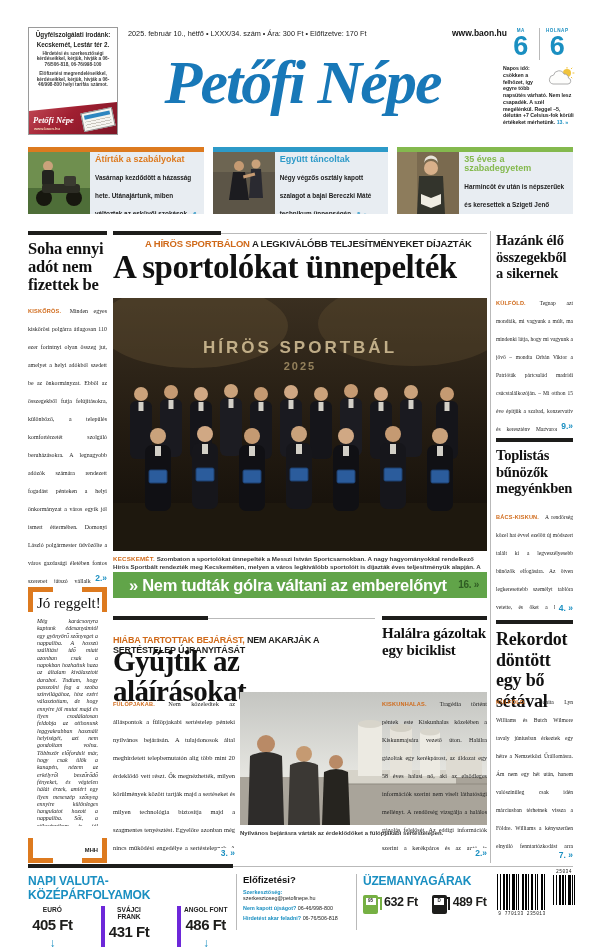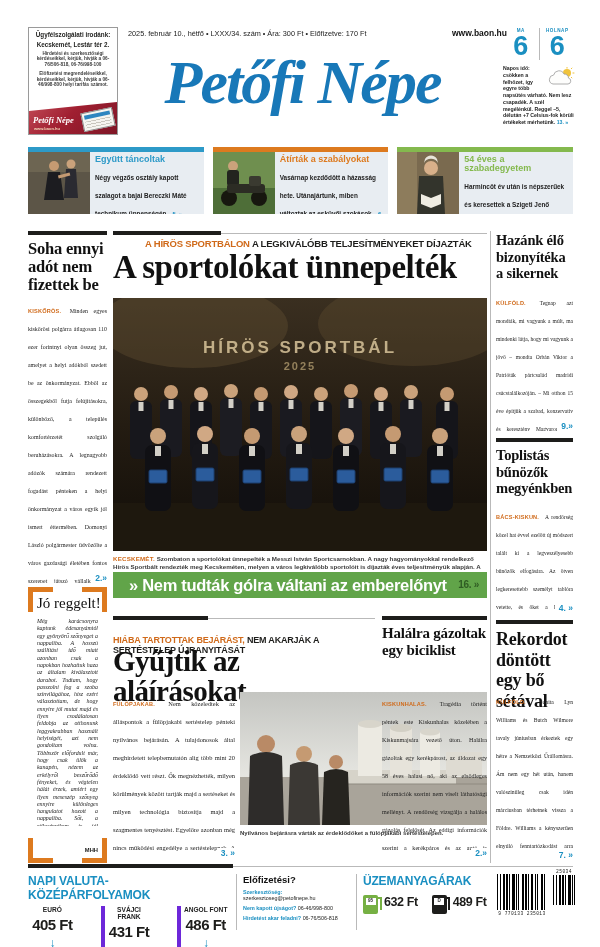--- a/index.html
+++ b/index.html
@@ -127,41 +127,20 @@
         <path d="M5 17 a4.5 4.5 0 0 1 .6-8.9 a5.5 5.5 0 0 1 10.4-1 a4 4 0 0 1 4.5 4 a3 3 0 0 1 -.5 5.9 Z" fill="#fdfdfc" stroke="#9a9a9a" stroke-width="0.8"></path>
       </svg>
     </span>
     <span>Napos idő: csökken a felhőzet, így egyre több napsütés várható. Nem lesz csapadék. A szél megélénkül. Reggel –5, délután +7 Celsius-fok körüli értékeket mérhetünk.</span>
     <span class="ref">13. »</span>
   </div>
 </div>
 
 <div class="abs teasers">
   <div class="teaser">
-    <div class="t-bar" style="background-color: rgb(45, 154, 200);"></div>
-    <div class="t-body">
-      <span class="t-img">
-        <svg width="62" height="62" viewBox="0 0 62 62">
-            <rect width="62" height="62" fill="#5c5547"></rect>
-            <rect y="0" width="62" height="20" fill="#6d6552"></rect>
-            <circle cx="26" cy="14" r="5" fill="#c59a72"></circle>
-            <path d="M20 20 L32 20 L36 48 L16 48 Z" fill="#1c1c20"></path>
-            <circle cx="43" cy="12" r="4.5" fill="#caa27b"></circle>
-            <path d="M38 17 L48 17 L50 46 L36 46 Z" fill="#2a2a31"></path>
-            <rect x="30" y="22" width="12" height="3" fill="#c59a72" transform="rotate(-15 36 23)"></rect>
-          </svg>
-      </span>
-      <div class="t-txt">
-        <div class="t-title" style="color: rgb(45, 154, 200);">Együtt táncoltak</div>
-        <span class="t-p">Négy végzős osztály kapott szalagot a bajai Bereczki Máté technikum ünnepségén.</span>
-        <span class="ref t-ref">5. »</span>
-      </div>
-    </div>
-  </div>
-  <div class="teaser">
     <div class="t-bar" style="background-color: rgb(221, 122, 31);"></div>
     <div class="t-body">
       <span class="t-img">
         <svg width="62" height="62" viewBox="0 0 62 62">
             <rect width="62" height="62" fill="#6f8f4f"></rect>
             <rect y="36" width="62" height="26" fill="#4e6e38"></rect>
             <circle cx="20" cy="14" r="5" fill="#caa27b"></circle>
             <rect x="14" y="18" width="12" height="16" rx="3" fill="#23241f"></rect>
             <circle cx="16" cy="46" r="8" fill="#17170f"></circle>
             <circle cx="46" cy="46" r="8" fill="#17170f"></circle>
@@ -170,34 +149,55 @@
           </svg>
       </span>
       <div class="t-txt">
         <div class="t-title" style="color: rgb(221, 122, 31);">Átírták a szabályokat</div>
         <span class="t-p">Vasárnap kezdődött a házasság hete. Utánajártunk, miben változtak az esküvői szokások.</span>
         <span class="ref t-ref">6. »</span>
       </div>
     </div>
   </div>
   <div class="teaser">
+    <div class="t-bar" style="background-color: rgb(45, 154, 200);"></div>
+    <div class="t-body">
+      <span class="t-img">
+        <svg width="62" height="62" viewBox="0 0 62 62">
+            <rect width="62" height="62" fill="#5c5547"></rect>
+            <rect y="0" width="62" height="20" fill="#6d6552"></rect>
+            <circle cx="26" cy="14" r="5" fill="#c59a72"></circle>
+            <path d="M20 20 L32 20 L36 48 L16 48 Z" fill="#1c1c20"></path>
+            <circle cx="43" cy="12" r="4.5" fill="#caa27b"></circle>
+            <path d="M38 17 L48 17 L50 46 L36 46 Z" fill="#2a2a31"></path>
+            <rect x="30" y="22" width="12" height="3" fill="#c59a72" transform="rotate(-15 36 23)"></rect>
+          </svg>
+      </span>
+      <div class="t-txt">
+        <div class="t-title" style="color: rgb(45, 154, 200);">Együtt táncoltak</div>
+        <span class="t-p">Négy végzős osztály kapott szalagot a bajai Bereczki Máté technikum ünnepségén.</span>
+        <span class="ref t-ref">5. »</span>
+      </div>
+    </div>
+  </div>
+  <div class="teaser">
     <div class="t-bar" style="background-color: rgb(132, 185, 78);"></div>
     <div class="t-body">
       <span class="t-img">
         <svg width="62" height="62" viewBox="0 0 62 62">
             <rect width="62" height="62" fill="#7a6a4f"></rect>
             <rect width="20" height="62" fill="#8d7c5c"></rect>
             <circle cx="34" cy="16" r="7" fill="#d8b08a"></circle>
             <path d="M27 11 a8 8 0 0 1 14 0 l-1 -4 a7 7 0 0 0 -12 0 Z" fill="#e8e4da"></path>
             <path d="M22 24 L46 24 L48 62 L20 62 Z" fill="#33342c"></path>
             <path d="M24 42 L34 46 L44 42 L44 52 L34 56 L24 52 Z" fill="#efece2"></path>
           </svg>
       </span>
       <div class="t-txt">
-        <div class="t-title" style="color: rgb(132, 185, 78);">54 éves a szabadegyetem</div>
+        <div class="t-title" style="color: rgb(132, 185, 78);">35 éves a szabadegyetem</div>
         <span class="t-p">Harmincöt év után is népszerűek és keresettek a Szigeti Jenő Bibliai Szabadegyetem előadásai.</span>
         
       </div>
     </div>
   </div>
 </div>
 
 <div class="abs blackbar" style="left:28px;top:231px;width:79px;"></div>
 <div class="abs serif art-title" style="left:28px;top:240px;width:79px;font-size:16.5px;line-height:1.08;">Soha ennyi adót nem fizettek be</div>
 <div class="abs just" style="left:28px;top:299px;width:79px;height:284px;overflow:hidden;">
@@ -405,21 +405,21 @@
 <div class="abs blackbar" style="left:382px;top:616px;width:105px;"></div>
 <div class="abs serif art-title" style="left:382px;top:625px;width:105px;font-size:15px;line-height:1.12;">Halálra gázoltak egy biciklist</div>
 <div class="abs just" style="left:382px;top:692px;width:105px;height:166px;overflow:hidden;">
   <span class="lead-in">KISKUNHALAS.</span>
   <span class="body-txt" style="font-size:6.1px;line-height:1.28;">Tragédia történt péntek este Kiskunhalas közelében a Kiskunmajsára vezető úton. Halálra gázoltak egy kerékpárost, az áldozat egy 58 éves halasi nő, aki az elsődleges információk szerint nem viselt láthatósági mellényt. A rendőrség vizsgálja a halálos gázolás felelősét. Az eddigi információk szerint a kerékpáros és az autó is Kiskunmajsa felé tartott, amikor a hátulról érkező gépkocsi elütötte, a nő a szélvédőre zuhant. Az ütközés erejét jól mutatja, hogy annak erejétől a bicikli kettétört.</span>
   <span class="ref ref-abs">2.»</span>
 </div>
 
 <div class="abs hairline" style="left:490px;top:231px;width:1px;height:632px;"></div>
 
-<div class="abs serif art-title" style="left:496px;top:232px;width:77px;font-size:14.5px;line-height:1.15;">Hazánk élő bizonyítéka a sikernek</div>
+<div class="abs serif art-title" style="left:496px;top:232px;width:77px;font-size:14.5px;line-height:1.15;">Hazánk élő összegekből a sikernek</div>
 <div class="abs just" style="left:496px;top:291px;width:77px;height:140px;overflow:hidden;">
   <span class="lead-in">KÜLFÖLD.</span>
   <span class="body-txt" style="font-size:5.5px;line-height:1.18;">Tegnap azt mondták, mi vagyunk a múlt, ma mindenki látja, hogy mi vagyunk a jövő – mondta Orbán Viktor a Patrióták pártcsalád madridi csúcstalálkozóján. – Mi otthon 15 éve építjük a szabad, konzervatív és keresztény Magyarországot. Magyarország ma a konzervatív politika laboratóriuma. A globalista elit persze gyűlöl bennünket – mondta Orbán Viktor, kiemelve: a brüsszeli bürokraták, az amerikai demokraták és a Soros-hálózat hajtóvadászatot indított sikerünk.</span>
   <span class="ref ref-abs">9.»</span>
 </div>
 
 <div class="abs blackbar" style="left:496px;top:438px;width:77px;"></div>
 <div class="abs serif art-title" style="left:496px;top:447px;width:77px;font-size:14.5px;line-height:1.15;">Toplistás bűnözők megyénkben</div>
 <div class="abs just" style="left:496px;top:505px;width:77px;height:108px;overflow:hidden;">
   <span class="lead-in">BÁCS-KISKUN.</span>

